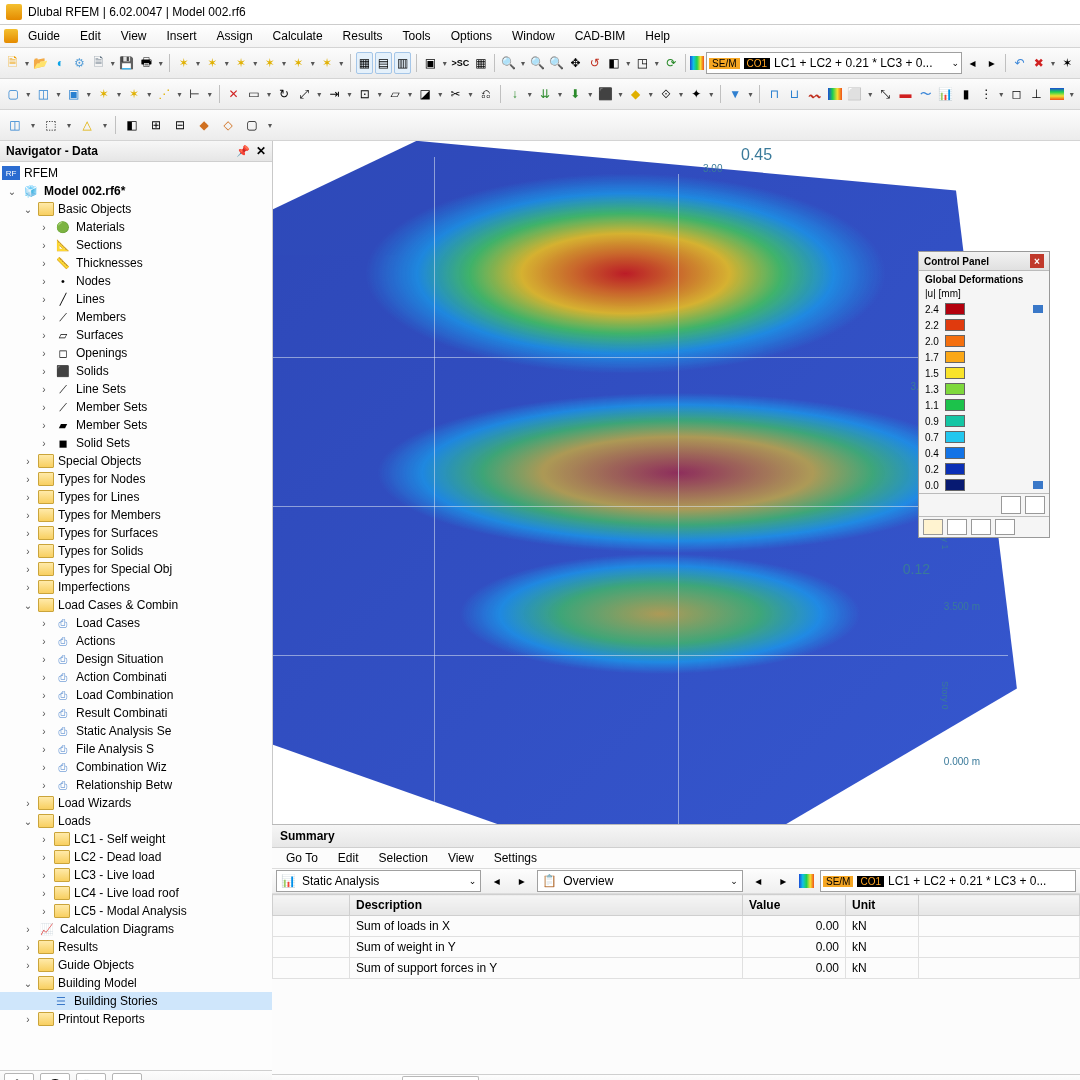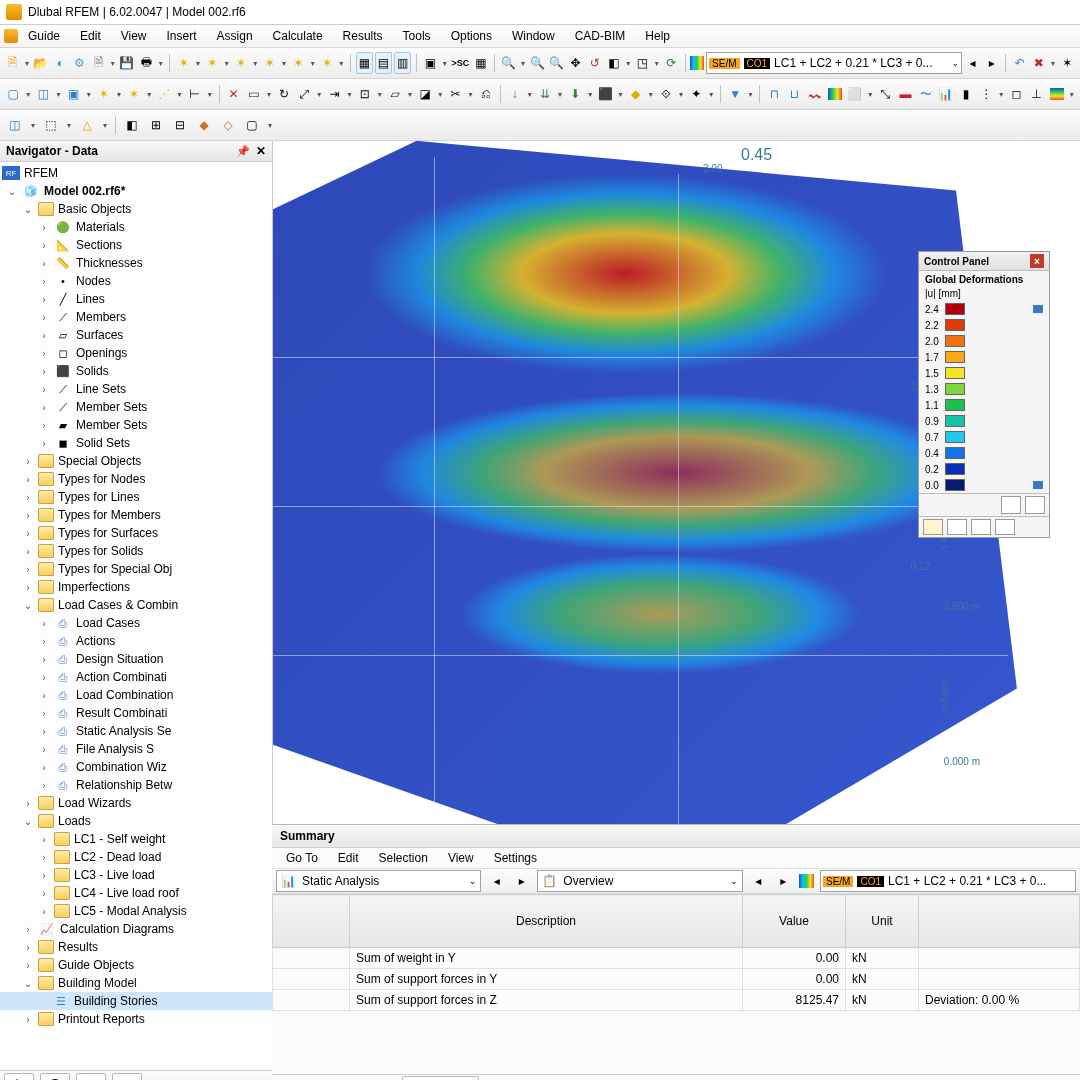--- a/index.html
+++ b/index.html
@@ -48,21 +48,21 @@
 .cpanel .tabs{height:20px;border-top:1px solid #bbb;display:flex;align-items:center;gap:4px;padding:0 4px}
 .cpanel .tabs .tb{width:18px;height:14px;border:1px solid #999;background:#fff}
 .summary{position:absolute;left:272px;right:0;bottom:0;height:272px;background:#fcfcfc;border-top:1px solid #b9b9b9;display:flex;flex-direction:column}
 .sum-title{height:22px;background:linear-gradient(#f6f6f6,#e7e7e7);display:flex;align-items:center;padding:0 8px;font-weight:bold;border-bottom:1px solid #cfcfcf}
 .sum-menu{height:20px;display:flex;align-items:center;gap:0;padding:0 4px;border-bottom:1px solid #dcdcdc}
 .sum-menu .mi{padding:2px 10px}
 .sum-bar{height:24px;display:flex;align-items:center;gap:6px;padding:0 4px;border-bottom:1px solid #dcdcdc;background:linear-gradient(#fdfdfd,#efefef)}
 .sum-bar .combo{height:20px;border:1px solid #a0a0a0;background:#fff;display:flex;align-items:center;gap:6px;padding:0 4px}
 .grid{flex:1;overflow:auto}
 .grid table{width:100%;border-collapse:collapse;font-size:12px}
-.grid th{background:linear-gradient(#f5f5f5,#e6e6e6);border:1px solid #cfcfcf;padding:19px 6px;font-weight:normal;text-align:center}
+.grid th{background:linear-gradient(#f5f5f5,#e6e6e6);border:1px solid #cfcfcf;padding:3px 6px;font-weight:bold;text-align:left}
 .grid td{border:1px solid #e0e0e0;padding:2px 6px;height:16px}
 .grid .hdr-row td{background:#efefef;font-weight:normal}
 .grid .r td:first-child{padding-left:70px}
 .grid .num{text-align:right}
 .paginator{height:22px;border-top:1px solid #cfcfcf;display:flex;align-items:center;gap:6px;padding:0 6px;background:linear-gradient(#fdfdfd,#efefef)}
 .paginator .pb{width:16px;text-align:center;color:#555}
 .paginator .tab{border:1px solid #b8b8b8;border-bottom-color:#fff;background:#fff;padding:2px 12px;border-radius:2px 2px 0 0}
 </style>
 </head>
 <body>
@@ -519,21 +519,21 @@
       <div class="e" style="left:4%;top:32%;width:92%;height:1px"></div>
       <div class="e" style="left:4%;top:50%;width:92%;height:1px"></div>
       <div class="e" style="left:4%;top:68%;width:92%;height:1px"></div>
       <div class="e" style="left:30%;top:8%;width:1px;height:86%"></div>
       <div class="e" style="left:58%;top:10%;width:1px;height:80%"></div>
     </div>
 
     <span style="position:absolute;left:468px;top:5px;font-size:16px;color:#3a7a9a">0.45</span>
     <span style="position:absolute;left:430px;top:22px;font-size:10px;color:#3a7a9a">3.00</span>
     <span style="position:absolute;right:150px;top:240px;font-size:10px;color:#3a7a9a">3.00</span>
-    <span style="position:absolute;right:150px;top:420px;font-size:10px;color:#3a7a9a">0.12</span>
+    <span style="position:absolute;right:150px;top:420px;font-size:14px;color:#3a7a9a">0.12</span>
     <span style="position:absolute;right:100px;top:460px;font-size:10px;color:#3a7a9a">3.500 m</span>
     <span style="position:absolute;right:100px;top:615px;font-size:10px;color:#3a7a9a">0.000 m</span>
     <span style="position:absolute;right:130px;top:540px;font-size:9px;color:#3a7a9a;writing-mode:vertical-rl">Story 0</span>
     <span style="position:absolute;right:130px;top:380px;font-size:9px;color:#3a7a9a;writing-mode:vertical-rl">Story 1</span>
 
     <div class="cpanel">
       <div class="hd">
           <span>Control Panel</span>
           <span class="x">×</span>
         </div>
@@ -642,39 +642,39 @@
           <th style="width:30px"></th>
           <th style="width:380px">Description</th>
           <th style="width:90px">Value</th>
           <th style="width:60px">Unit</th>
           <th></th>
         </tr>
         </tbody>
           <tbody id="sum-rows">
             <tr class="r">
               <td></td>
+              <td>Sum of loads in X</td>
+              <td class="num">0.00</td>
+              <td>kN</td>
+              <td></td>
+            </tr>
+            <tr class="r">
+              <td></td>
               <td>Sum of weight in Y</td>
               <td class="num">0.00</td>
               <td>kN</td>
               <td></td>
             </tr>
             <tr class="r">
               <td></td>
               <td>Sum of support forces in Y</td>
               <td class="num">0.00</td>
               <td>kN</td>
               <td></td>
             </tr>
-            <tr class="r">
-              <td></td>
-              <td>Sum of support forces in Z</td>
-              <td class="num">8125.47</td>
-              <td>kN</td>
-              <td>Deviation: 0.00 %</td>
-            </tr>
           </tbody>
       </table>
     </div>
     <div class="paginator">
       <span class="pb">⏮</span>
       <span class="pb">◂</span>
       <span>1 of 1</span>
       <span class="pb">▸</span>
       <span class="pb">⏭</span>
       <span class="tab">Summary</span>

